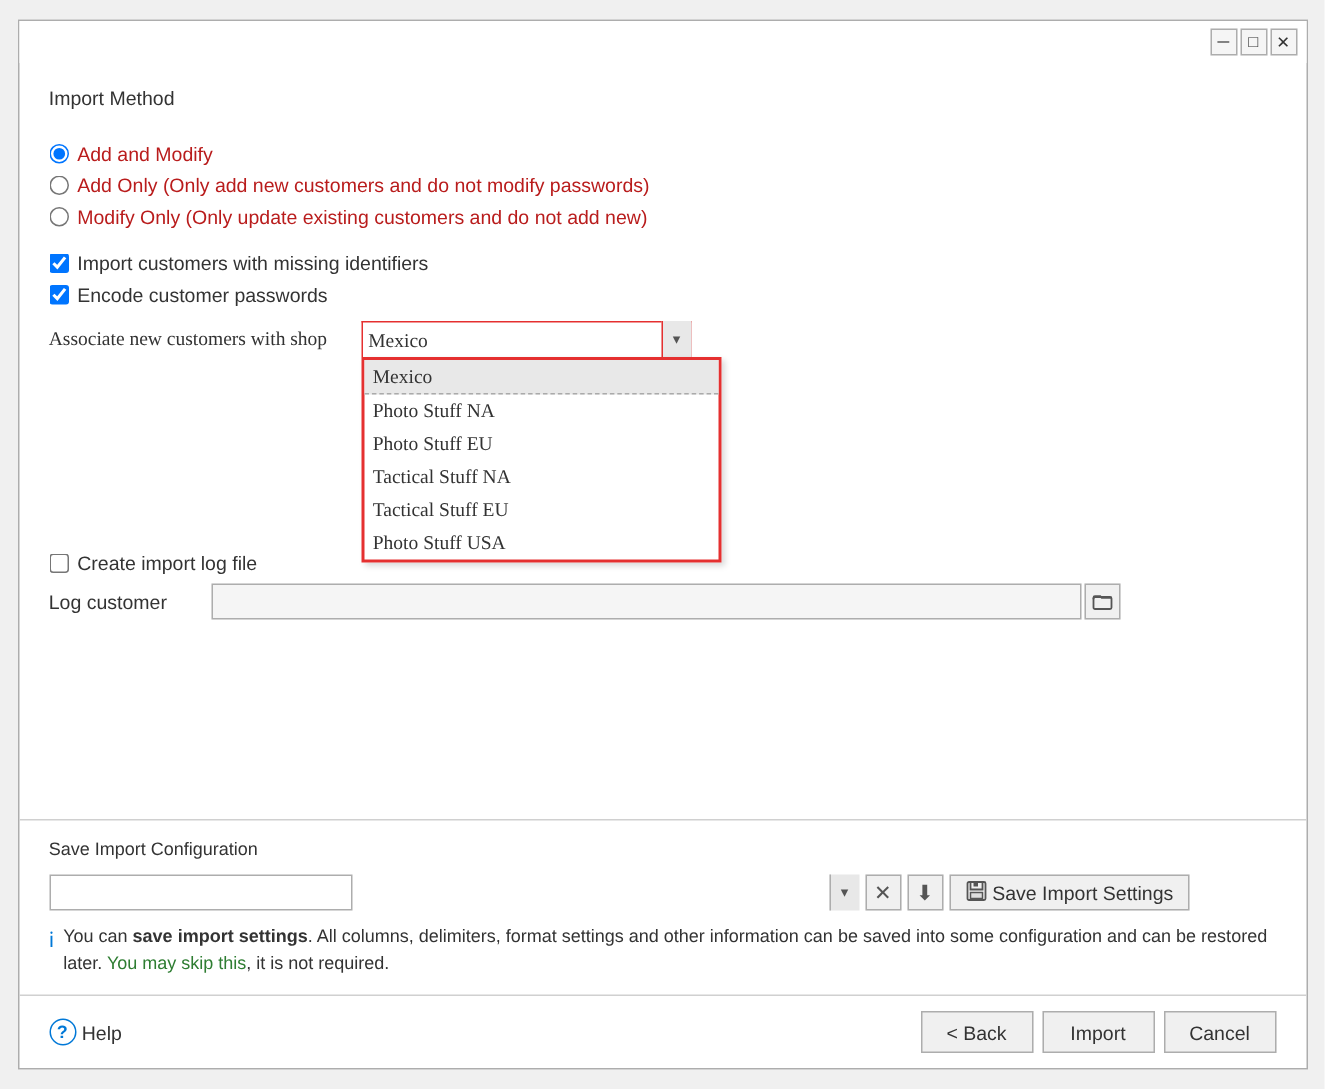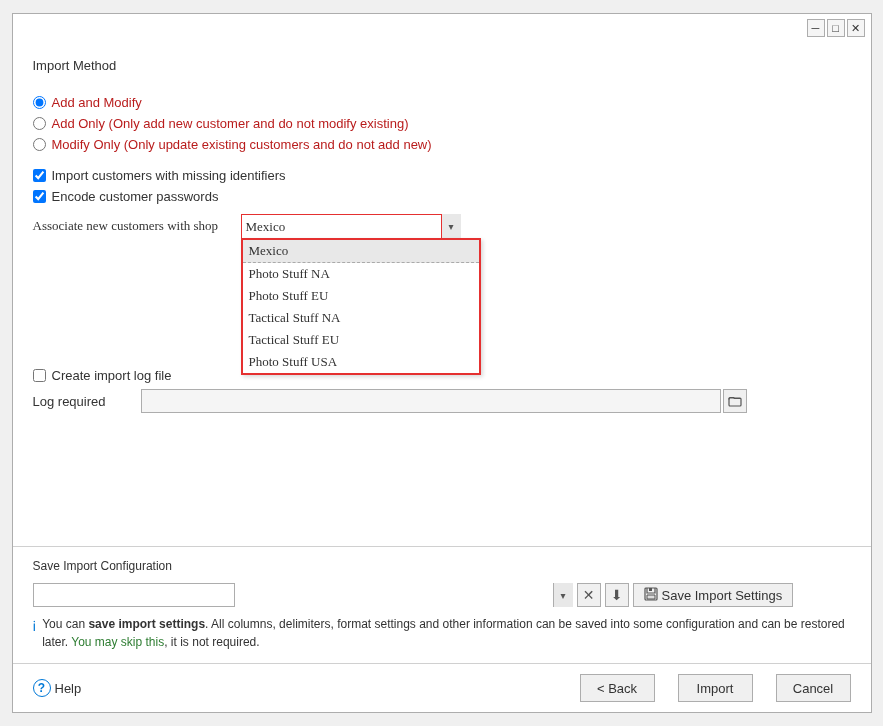--- a/index.html
+++ b/index.html
@@ -292,21 +292,21 @@
       border: 1px solid #0078d7;
       color: #0078d7;
       display: flex;
       align-items: center;
       justify-content: center;
       font-size: 12px;
       font-weight: bold;
     }
     .footer-btns {
       display: flex;
-      gap: 23px;
+      gap: 6px;
     }
     .footer-btn {
       height: 28px;
       min-width: 75px;
       border: 1px solid #adadad;
       background: #f0f0f0;
       padding: 0 16px;
       cursor: pointer;
       font-size: 13px;
       color: #333;
@@ -326,21 +326,21 @@
   <div class="content">
 
     <div class="section-title">Import Method</div>
     <div class="radio-group">
       <div class="radio-item">
         <input type="radio" name="importMethod" id="addModify" checked="" style="">
         <label for="addModify">Add and Modify</label>
       </div>
       <div class="radio-item">
         <input type="radio" name="importMethod" id="addOnly" style="">
-        <label for="addOnly">Add Only (Only add new customer and do not modify existing)</label>
+        <label for="addOnly">Add Only (Only add new customers and do not modify passwords)</label>
       </div>
       <div class="radio-item">
         <input type="radio" name="importMethod" id="modifyOnly" style="">
         <label for="modifyOnly">Modify Only (Only update existing customers and do not add new)</label>
       </div>
     </div>
 
     <div class="checkbox-item">
       <input type="checkbox" id="missingIdentifiers" checked="" style="">
       <label for="missingIdentifiers">Import customers with missing identifiers</label>
@@ -367,21 +367,21 @@
         </div>
       </div>
     </div>
 
     <div class="log-section" style="margin-top: 130px;">
       <div class="checkbox-item">
         <input type="checkbox" id="createLogFile" style="">
         <label for="createLogFile">Create import log file</label>
       </div>
       <div class="log-row">
-        <span class="field-label">Log required</span>
+        <span class="field-label">Log customer</span>
         <input type="text" class="log-filename-input" value="" style="">
         <div class="browse-btn">
           <svg width="14" height="14" viewBox="0 0 14 14">
             <rect x="1" y="4" width="12" height="8" rx="1" fill="none" stroke="#555" stroke-width="1.2"></rect>
             <path d="M1 5.5V4.5C1 4 1.5 3.5 2 3.5h3.5l1 1H13" fill="none" stroke="#555" stroke-width="1.2"></path>
           </svg>
         </div>
       </div>
     </div>
   </div>

